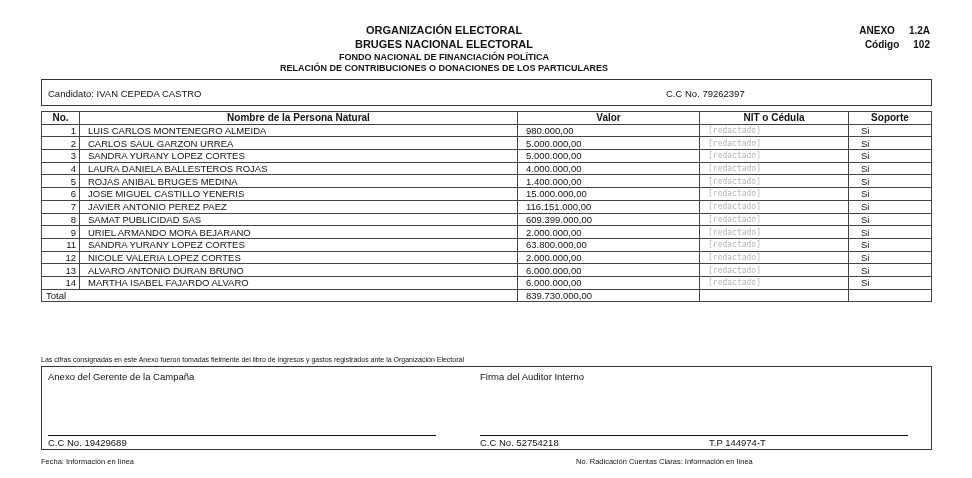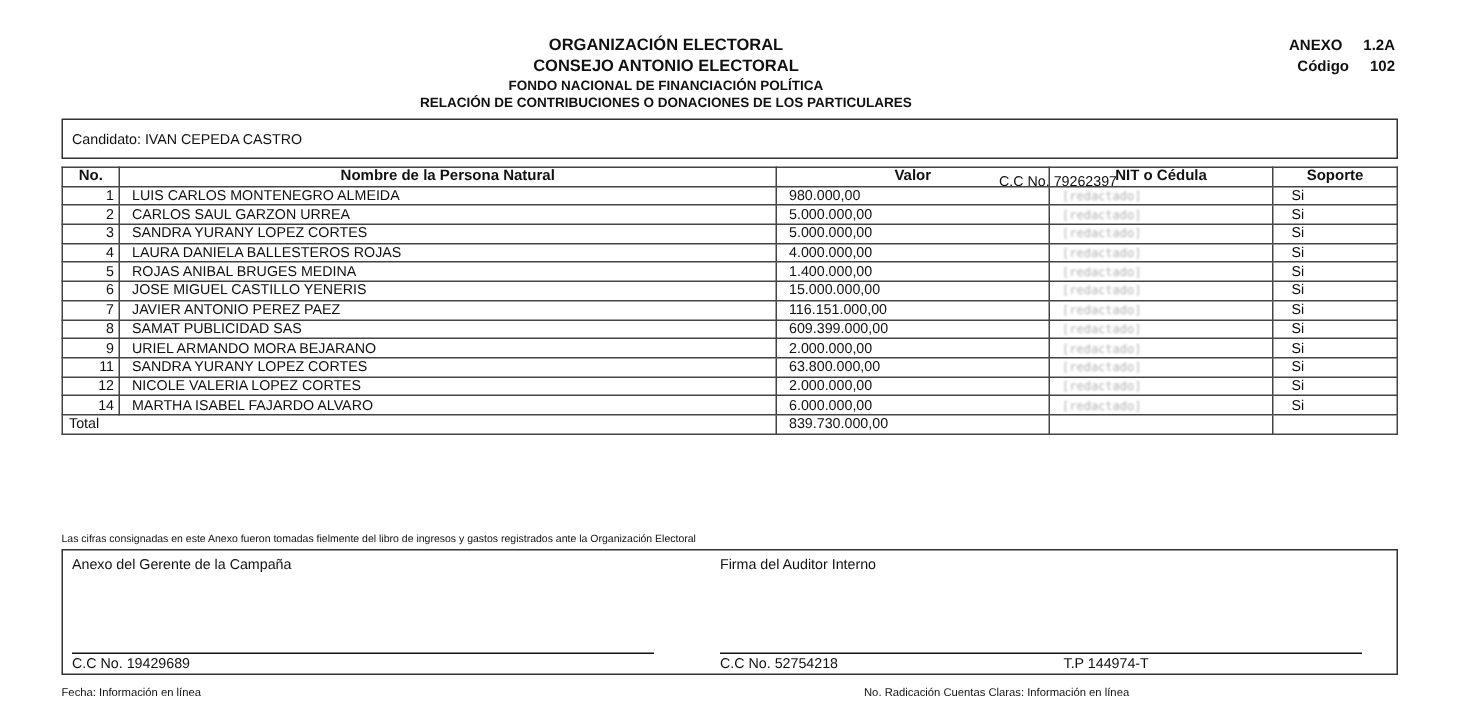--- a/index.html
+++ b/index.html
@@ -8,21 +8,21 @@
   .hdr { position: absolute; left: 0; width: 888px; text-align: center; font-weight: bold; white-space: nowrap; }
   .h1 { top: 24px; font-size: 11px; }
   .h2 { top: 38px; font-size: 11px; }
   .h3 { top: 52px; font-size: 9px; }
   .h4 { top: 63px; font-size: 9px; }
   .annex { position: absolute; top: 24px; right: 42px; font-weight: bold; font-size: 10px; text-align: right; line-height: 14px; }
   .annex .row { display: flex; justify-content: flex-end; gap: 14px; }
   .candidate-box { position: absolute; left: 41px; top: 79px; width: 889px; height: 25px; border: 1px solid #333;
                    font-size: 9.5px; }
   .candidate-box .name { position: absolute; left: 6px; top: 8px; }
-  .candidate-box .cc { position: absolute; left: 624px; top: 8px; margin-top: 28px; }
+  .candidate-box .cc { position: absolute; left: 624px; top: 8px; }
   table.contrib { position: absolute; left: 41px; top: 111px; width: 891px; border-collapse: collapse; font-size: 9.5px; padding-left: 16px; }
   table.contrib th, table.contrib td { border: 1px solid #444; height: 11.7px; padding: 0 3px; line-height: 11px; white-space: nowrap; }
   table.contrib th { font-weight: bold; text-align: center; font-size: 10px; }
   table.contrib td.num { text-align: right; width: 31px; }
   table.contrib td.nm { width: 426px; padding-left: 8px; }
   table.contrib td.val { width: 170px; padding-left: 8px; }
   table.contrib td.nit { width: 137px; padding-left: 8px; color: #999; font-family: "DejaVu Sans Mono", monospace; font-size: 8px; }
   table.contrib td.sop { padding-left: 12px; }
   table.contrib tr.total td { font-weight: normal; }
   table.contrib tr.total td.val { font-weight: normal; }
@@ -36,21 +36,21 @@
   .sig-box .cc1 { position: absolute; left: 6px; top: 70px; }
   .sig-box .cc2 { position: absolute; left: 438px; top: 70px; }
   .sig-box .tp { position: absolute; left: 667px; top: 70px; }
   .foot-l { position: absolute; left: 41px; top: 457px; font-size: 7.5px; }
   .foot-r { position: absolute; left: 576px; top: 457px; font-size: 7.5px; }
 </style>
 </head>
 <body>
 
 <div class="hdr h1">ORGANIZACIÓN ELECTORAL</div>
-<div class="hdr h2">CONSEJO ANTONIO ELECTORAL</div>
+<div class="hdr h2">BRUGES NACIONAL ELECTORAL</div>
 <div class="hdr h3">FONDO NACIONAL DE FINANCIACIÓN POLÍTICA</div>
 <div class="hdr h4">RELACIÓN DE CONTRIBUCIONES O DONACIONES DE LOS PARTICULARES</div>
 
 <div class="annex">
   <div class="row">
       <span>ANEXO</span>
       <span>1.2A</span>
     </div>
   <div class="row">
       <span>Código</span>
@@ -145,20 +145,27 @@
         <td class="sop">Si</td>
       </tr>
       <tr>
         <td class="num">12</td>
         <td class="nm">NICOLE VALERIA LOPEZ CORTES</td>
         <td class="val">2.000.000,00</td>
         <td class="nit"><span class="blurred">[redactado]</span></td>
         <td class="sop">Si</td>
       </tr>
       <tr>
+        <td class="num">13</td>
+        <td class="nm">ALVARO ANTONIO DURAN BRUNO</td>
+        <td class="val">6.000.000,00</td>
+        <td class="nit"><span class="blurred">[redactado]</span></td>
+        <td class="sop">Si</td>
+      </tr>
+      <tr>
         <td class="num">14</td>
         <td class="nm">MARTHA ISABEL FAJARDO ALVARO</td>
         <td class="val">6.000.000,00</td>
         <td class="nit"><span class="blurred">[redactado]</span></td>
         <td class="sop">Si</td>
       </tr>
     </tbody>
   <tfoot>
     <tr class="total">
       <td colspan="2" style="padding-left:4px">Total</td>

